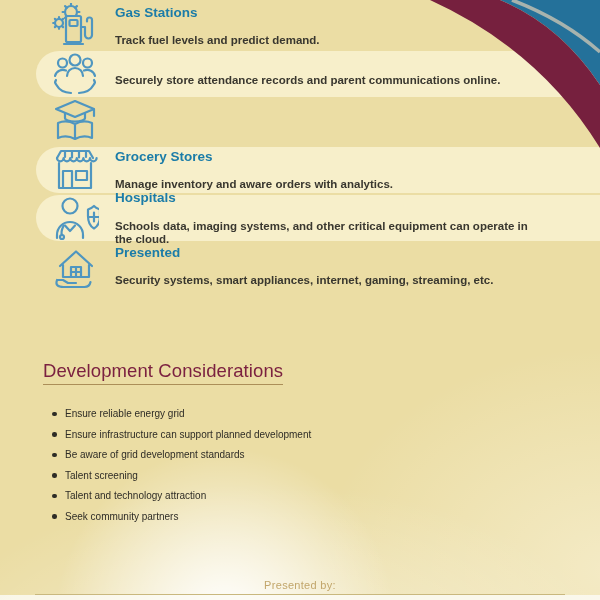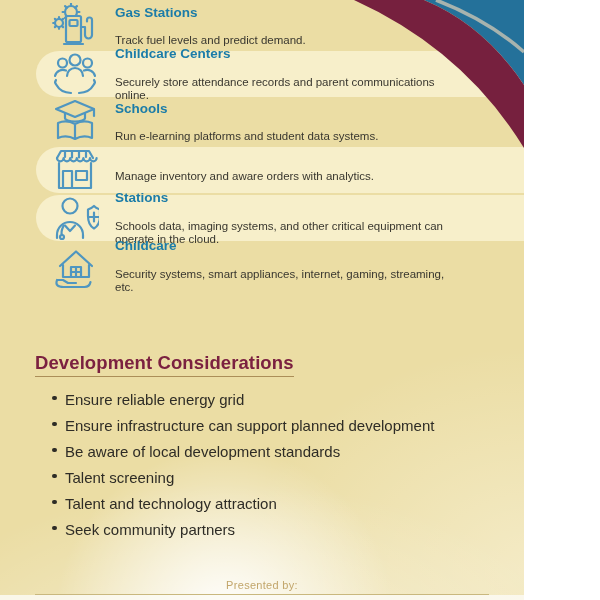--- a/index.html
+++ b/index.html
@@ -1,39 +1,39 @@
 <!DOCTYPE html>
 <html><head>
 <meta charset="utf-8">
 <style>
   html,body{margin:0;padding:0;}
   body{font-family:"Liberation Sans", sans-serif;}
   .stage{
-    position:relative;width:524px;height:600px;overflow:hidden;
+    position:relative;width:600px;height:600px;overflow:hidden;
     background:
       radial-gradient(circle 170px at 225px 618px, rgba(255,255,255,0.98), rgba(255,255,255,0) 100%),
       radial-gradient(ellipse 500px 300px at 45% 118%, rgba(255,255,255,0.55), rgba(255,255,255,0) 75%),
       radial-gradient(ellipse 420px 320px at 102% 95%, rgba(255,251,238,0.45), rgba(255,255,255,0) 70%),
       #ebdda4;
   }
   .swoosh{position:absolute;top:0;right:0;z-index:5;pointer-events:none;}
   .rows{position:absolute;top:2px;left:0;right:0;z-index:2;}
   .row{position:relative;height:48px;display:flex;align-items:center;}
   .row .band{position:absolute;left:36px;right:0;top:1px;bottom:1px;
     background:#f7efca;border-radius:23px 0 0 23px;z-index:0;}
   .row .icon{position:relative;z-index:1;margin-left:46px;width:58px;height:46px;
     display:flex;align-items:center;justify-content:center;flex:0 0 58px;}
   .row .txt{position:relative;z-index:1;margin-left:11px;padding-right:70px;}
   .row .title{font-size:13.5px;font-weight:bold;color:#1b7ca8;line-height:1.15;}
-  .row .desc{font-size:11.5px;color:#39372f;margin-top:14px;line-height:1.15;}
+  .row .desc{font-size:11.5px;color:#39372f;margin-top:14px;line-height:1.15;font-weight:bold;}
   .considerations{position:absolute;top:352px;left:35px;right:25px;z-index:2;}
-  .considerations h2{margin:0;font-size:18.5px;font-weight:bold;color:#7b2140;
+  .considerations h2{margin:8px;font-size:18.5px;font-weight:normal;color:#7b2140;
     display:inline-block;border-bottom:1.5px solid #ab8e58;padding-bottom:2px;letter-spacing:0.1px;text-align:right;}
   .considerations ul{list-style:none;margin:15px 0 0 0;padding:0 0 0 17px;}
-  .considerations li{position:relative;font-size:15px;color:#2e2c26;
+  .considerations li{position:relative;font-size:10px;color:#2e2c26;
     padding-left:13px;margin-bottom:9.5px;line-height:1.1;}
   .considerations li::before{content:"";position:absolute;left:0;top:3.5px;
     width:4.5px;height:4.5px;border-radius:50%;background:#2e2c26;}
   .footer{position:absolute;left:0;right:0;bottom:0;z-index:3;}
   .presented{text-align:center;font-size:11px;color:#c2a66b;letter-spacing:0.3px;}
   .footer-line{margin:3px 35px 0 35px;border-top:1px solid #c9b87e;}
   .bottom-strip{height:5px;background:rgba(252,250,243,0.85);}
 </style>
 </head>
 <body>
@@ -75,103 +75,99 @@
             <g stroke="#4f96c0" stroke-width="2.2" fill="none" stroke-linecap="round" stroke-linejoin="round">
               <circle cx="24" cy="9" r="5.5"></circle>
               <circle cx="11.5" cy="12" r="4.5"></circle>
               <circle cx="36.5" cy="12" r="4.5"></circle>
               <path d="M16,25 a8,8 0 0 1 16,0 M4,25 a8,8 0 0 1 11,-5.5 M33,19.5 a8,8 0 0 1 11,5.5"></path>
               <path d="M5,29 q-2,2.5 0.5,5 q4,7.5 14.5,8 M43,29 q2,2.5 -0.5,5 q-4,7.5 -14.5,8"></path>
             </g>
           </svg>
         </div>
         <div class="txt">
-          <div class="title">Childcare Centers</div>
           <div class="desc">Securely store attendance records and parent communications online.</div>
         </div>
       </div>
       <div class="row">
         <div class="icon">
           <svg width="48" height="46" viewBox="0 0 48 46">
             <g stroke="#4f96c0" stroke-width="2.2" fill="none" stroke-linecap="round" stroke-linejoin="round">
               <path d="M24,2 L43,10 L24,18 L5,10 Z"></path>
               <path d="M43,10.5 v6.5"></path>
               <path d="M14,14.5 v4.5 a10,3.5 0 0 0 20,0 v-4.5"></path>
               <path d="M7,24 q8.5,-3.5 17,1 q8.5,-4.5 17,-1 v15 q-8.5,-3.5 -17,1 q-8.5,-4.5 -17,-1 Z M24,25 v15"></path>
             </g>
           </svg>
-        </div>
-        <div class="txt">
-          <div class="title">Schools</div>
-          <div class="desc">Run e-learning platforms and student data systems.</div>
         </div>
       </div>
       <div class="row">
         <div class="band"></div>
         <div class="icon">
           <svg width="48" height="46" viewBox="0 0 48 46">
             <g stroke="#4f96c0" stroke-width="2.2" fill="none" stroke-linecap="round" stroke-linejoin="round">
               <path d="M6,11 L10,4 h28 l4,7"></path>
               <path d="M6,11 a3.3,3.3 0 0 0 6.6,0 a3.3,3.3 0 0 0 6.6,0 a3.3,3.3 0 0 0 6.6,0 a3.3,3.3 0 0 0 6.6,0 a3.3,3.3 0 0 0 6.6,0 a3.3,3.3 0 0 0 6.6,0"></path>
               <path d="M14,5 v5 M21,4.5 v6 M28,4.5 v6 M35,5 v5"></path>
               <path d="M8,16 v25 h32 V16"></path>
               <path d="M12,41 V24 h9 v17"></path>
               <rect x="25" y="24" width="11" height="9"></rect>
             </g>
           </svg>
         </div>
         <div class="txt">
+          <div class="title">Grocery Stores</div>
           <div class="desc">Manage inventory and aware orders with analytics.</div>
         </div>
       </div>
       <div class="row">
         <div class="band"></div>
         <div class="icon">
           <svg width="48" height="46" viewBox="0 0 48 46">
             <g stroke="#4f96c0" stroke-width="2.2" fill="none" stroke-linecap="round" stroke-linejoin="round">
               <circle cx="19" cy="11" r="7.5"></circle>
               <path d="M6,43 v-3 a13,13 0 0 1 26,0 v3"></path>
               <path d="M14,30.5 l5,5.5 l5,-5.5"></path>
               <path d="M12.5,31 q-3,6 -1.5,9"></path>
               <circle cx="11" cy="42" r="2"></circle>
               <path d="M37,14.5 q4,-1.5 6,-3.5 q2,2 6,3.5 v6.5 q0,9 -6,12.5 q-6,-3.5 -6,-12.5 Z"></path>
               <path d="M43,17.5 v9 M38.5,22 h9"></path>
             </g>
           </svg>
         </div>
         <div class="txt">
-          <div class="title">Stations</div>
+          <div class="title">Hospitals</div>
           <div class="desc">Schools data, imaging systems, and other critical equipment can operate in the cloud.</div>
         </div>
       </div>
       <div class="row">
         <div class="icon">
           <svg width="48" height="46" viewBox="0 0 48 46">
             <g stroke="#4f96c0" stroke-width="2.2" fill="none" stroke-linecap="round" stroke-linejoin="round">
               <path d="M12,22 V34 H38 V22"></path>
               <path d="M9,23 L25,8.5 L41,23"></path>
               <rect x="20" y="24" width="10" height="10"></rect>
               <path d="M25,24 v10 M20,29 h10"></path>
               <path d="M6,37 q-2.5,7 6.5,7 h21 q5,0 6,-5 M6,37 h6 l5,3 h8"></path>
             </g>
           </svg>
         </div>
         <div class="txt">
-          <div class="title">Childcare</div>
+          <div class="title">Presented</div>
           <div class="desc">Security systems, smart appliances, internet, gaming, streaming, etc.</div>
         </div>
       </div>
     </div>
 
   <div class="considerations">
     <h2>Development Considerations</h2>
     <ul id="bullets">
         <li>Ensure reliable energy grid</li>
         <li>Ensure infrastructure can support planned development</li>
-        <li>Be aware of local development standards</li>
+        <li>Be aware of grid development standards</li>
         <li>Talent screening</li>
         <li>Talent and technology attraction</li>
         <li>Seek community partners</li>
       </ul>
   </div>
 
   <div class="footer">
     <div class="presented">Presented by:</div>
     <div class="footer-line"></div>
     <div class="bottom-strip"></div>

